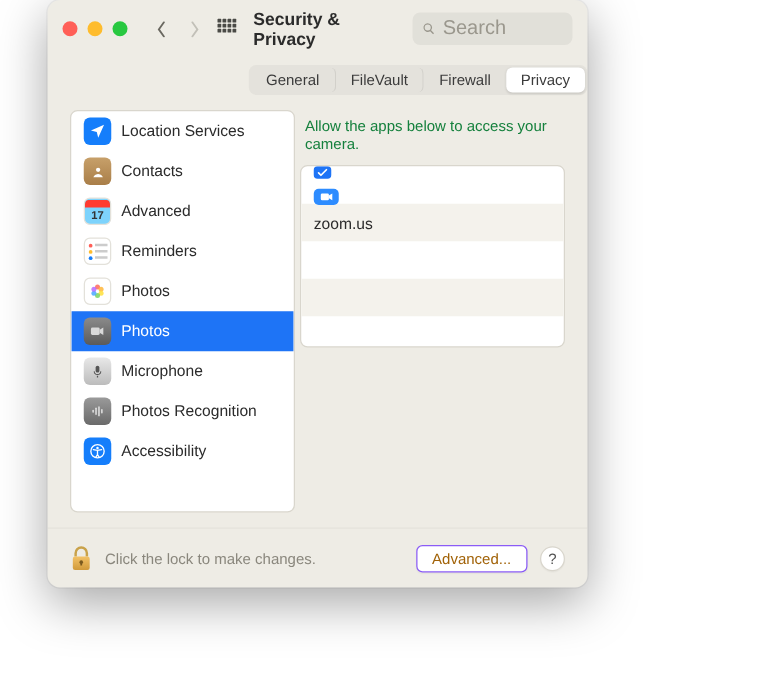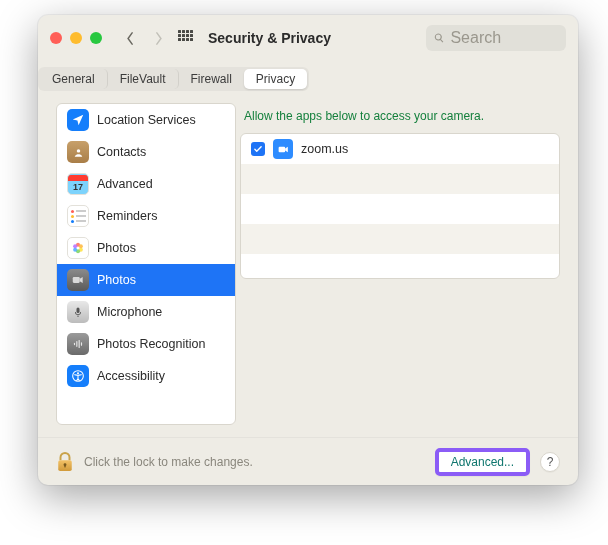--- a/index.html
+++ b/index.html
@@ -6,22 +6,22 @@
   body {
     font-family: -apple-system, BlinkMacSystemFont, "Helvetica Neue", sans-serif;
     background: #fff;
     width: 608px;
     height: 545px;
     overflow: hidden;
   }
   .window {
     position: absolute;
     left: 38px;
-    top: 15px;
-    width: 540px;
+    top: 0;
+    width: 432px;
     height: 470px;
     background: #eeece5;
     border-radius: 10px;
     box-shadow: 0 12px 40px rgba(0,0,0,0.35), 0 0 0 1px rgba(0,0,0,0.05);
     display: flex;
     flex-direction: column;
     overflow: hidden;
   }
   .titlebar {
     height: 46px;
@@ -76,21 +76,21 @@
   }
   .search svg { width: 12px; height: 12px; fill: #9a978d; }
   .search input {
     border: none; background: transparent; outline: none;
     font-size: 16px; color: #444; width: 100%;
   }
   .search input::placeholder { color: #9a978d; }
 
   .tabs {
     display: flex;
-    justify-content: flex-start;
+    justify-content: flex-end;
     margin: 6px 0 12px 0;
   }
   .tabgroup {
     display: flex;
     background: rgba(0,0,0,0.04);
     border-radius: 6px;
     padding: 2px;
     gap: 0;
   }
   .tab {
@@ -157,26 +157,26 @@
   }
   .applist {
     background: #fff;
     border: 1px solid #d9d6cd;
     border-radius: 6px;
     overflow: hidden;
     height: 146px;
   }
   .approw {
     display: flex;
-    align-items: center;
     gap: 8px;
     height: 30px;
     padding: 0 10px;
     font-size: 12.5px;
     color: #2b2b2b;
+    flex-direction: column;
   }
   .approw.alt { background: #f4f2ec; }
   .chk {
     width: 14px; height: 14px;
     border-radius: 3px;
     background: #1e74f6;
     display: flex; align-items: center; justify-content: center;
   }
   .chk svg { width: 10px; height: 10px; fill: #fff; }
   .app-icon {
@@ -198,24 +198,24 @@
     width: 18px; height: 22px;
     display: flex; align-items: flex-end; justify-content: center;
   }
   .footer-text {
     font-size: 12px;
     color: #8a877d;
   }
   .adv-btn {
     font-size: 12px;
     background: #fff;
-    border: 4px solid #8b5cf6;
+    border: 1px solid #8b5cf6;
     border-radius: 5px;
     padding: 3px 12px;
-    color: #0f766e;
+    color: #a16207;
     box-shadow: 0 1px 1px rgba(0,0,0,0.04);
   }
   .help-btn {
     width: 20px; height: 20px;
     border-radius: 50%;
     background: #fff;
     border: 1px solid #d9d6cd;
     color: #555;
     font-size: 12px;
     display: flex; align-items: center; justify-content: center;

